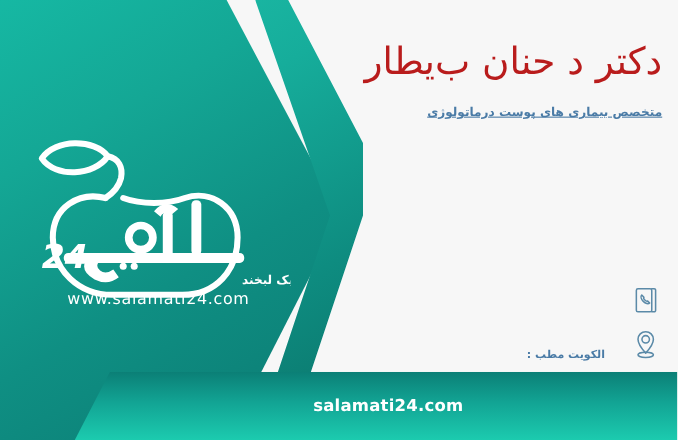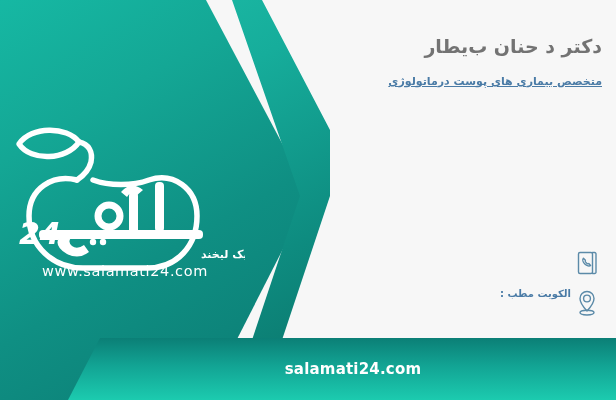--- a/index.html
+++ b/index.html
@@ -29,39 +29,39 @@
     width:330px;height:400px;
     background:linear-gradient(150deg,#1fc2ab 0%,#16ad9b 35%,#0e8c80 70%,#0a7369 100%);
     clip-path:polygon(
       232px 0,  262px 0,  330px 130px, 330px 196px, 262px 400px, 232px 400px,
       300px 196px);
     z-index:1;
   }
 
   
   .logo{
-    position:absolute;left:5px;top:118px;
+    position:absolute;left:24px;top:118px;
     width:240px;height:160px;
     z-index:4;
     text-align:center;
   }
   .logo svg{display:block;width:240px;height:160px;}
 
   
   .text-col{
     position:absolute;right:14px;top:34px;
     width:340px;
     text-align:right;
     direction:rtl;
     z-index:3;
   }
   .doc-name{
-    font-size:19px;
-    font-weight:bold;
-    color:#737373;
+    font-size:34px;
+    font-weight:normal;
+    color:#b91c1c;
     line-height:1.35;
     letter-spacing:0px;
     margin:0 0 14px 0;
     white-space:nowrap;
   }
   .spec-line{
     font-size:14px;
     font-weight:bold;
     color:#35618c;
     line-height:1.5;
@@ -80,23 +80,23 @@
 
   
   .contact{
     position:absolute;right:16px;top:248px;
     width:330px;
     direction:rtl;
     z-index:3;
   }
   .c-row{
     display:flex;
-    align-items:flex-start;
+    align-items:flex-end;
     justify-content:flex-start;
-    gap:3px;
+    gap:24px;
     height:40px;
   }
   .c-icon{
     width:26px;height:30px;
     flex:0 0 26px;
     display:flex;align-items:center;justify-content:center;
   }
   .c-icon svg{display:block;}
   .c-text{
     font-size:10px;

